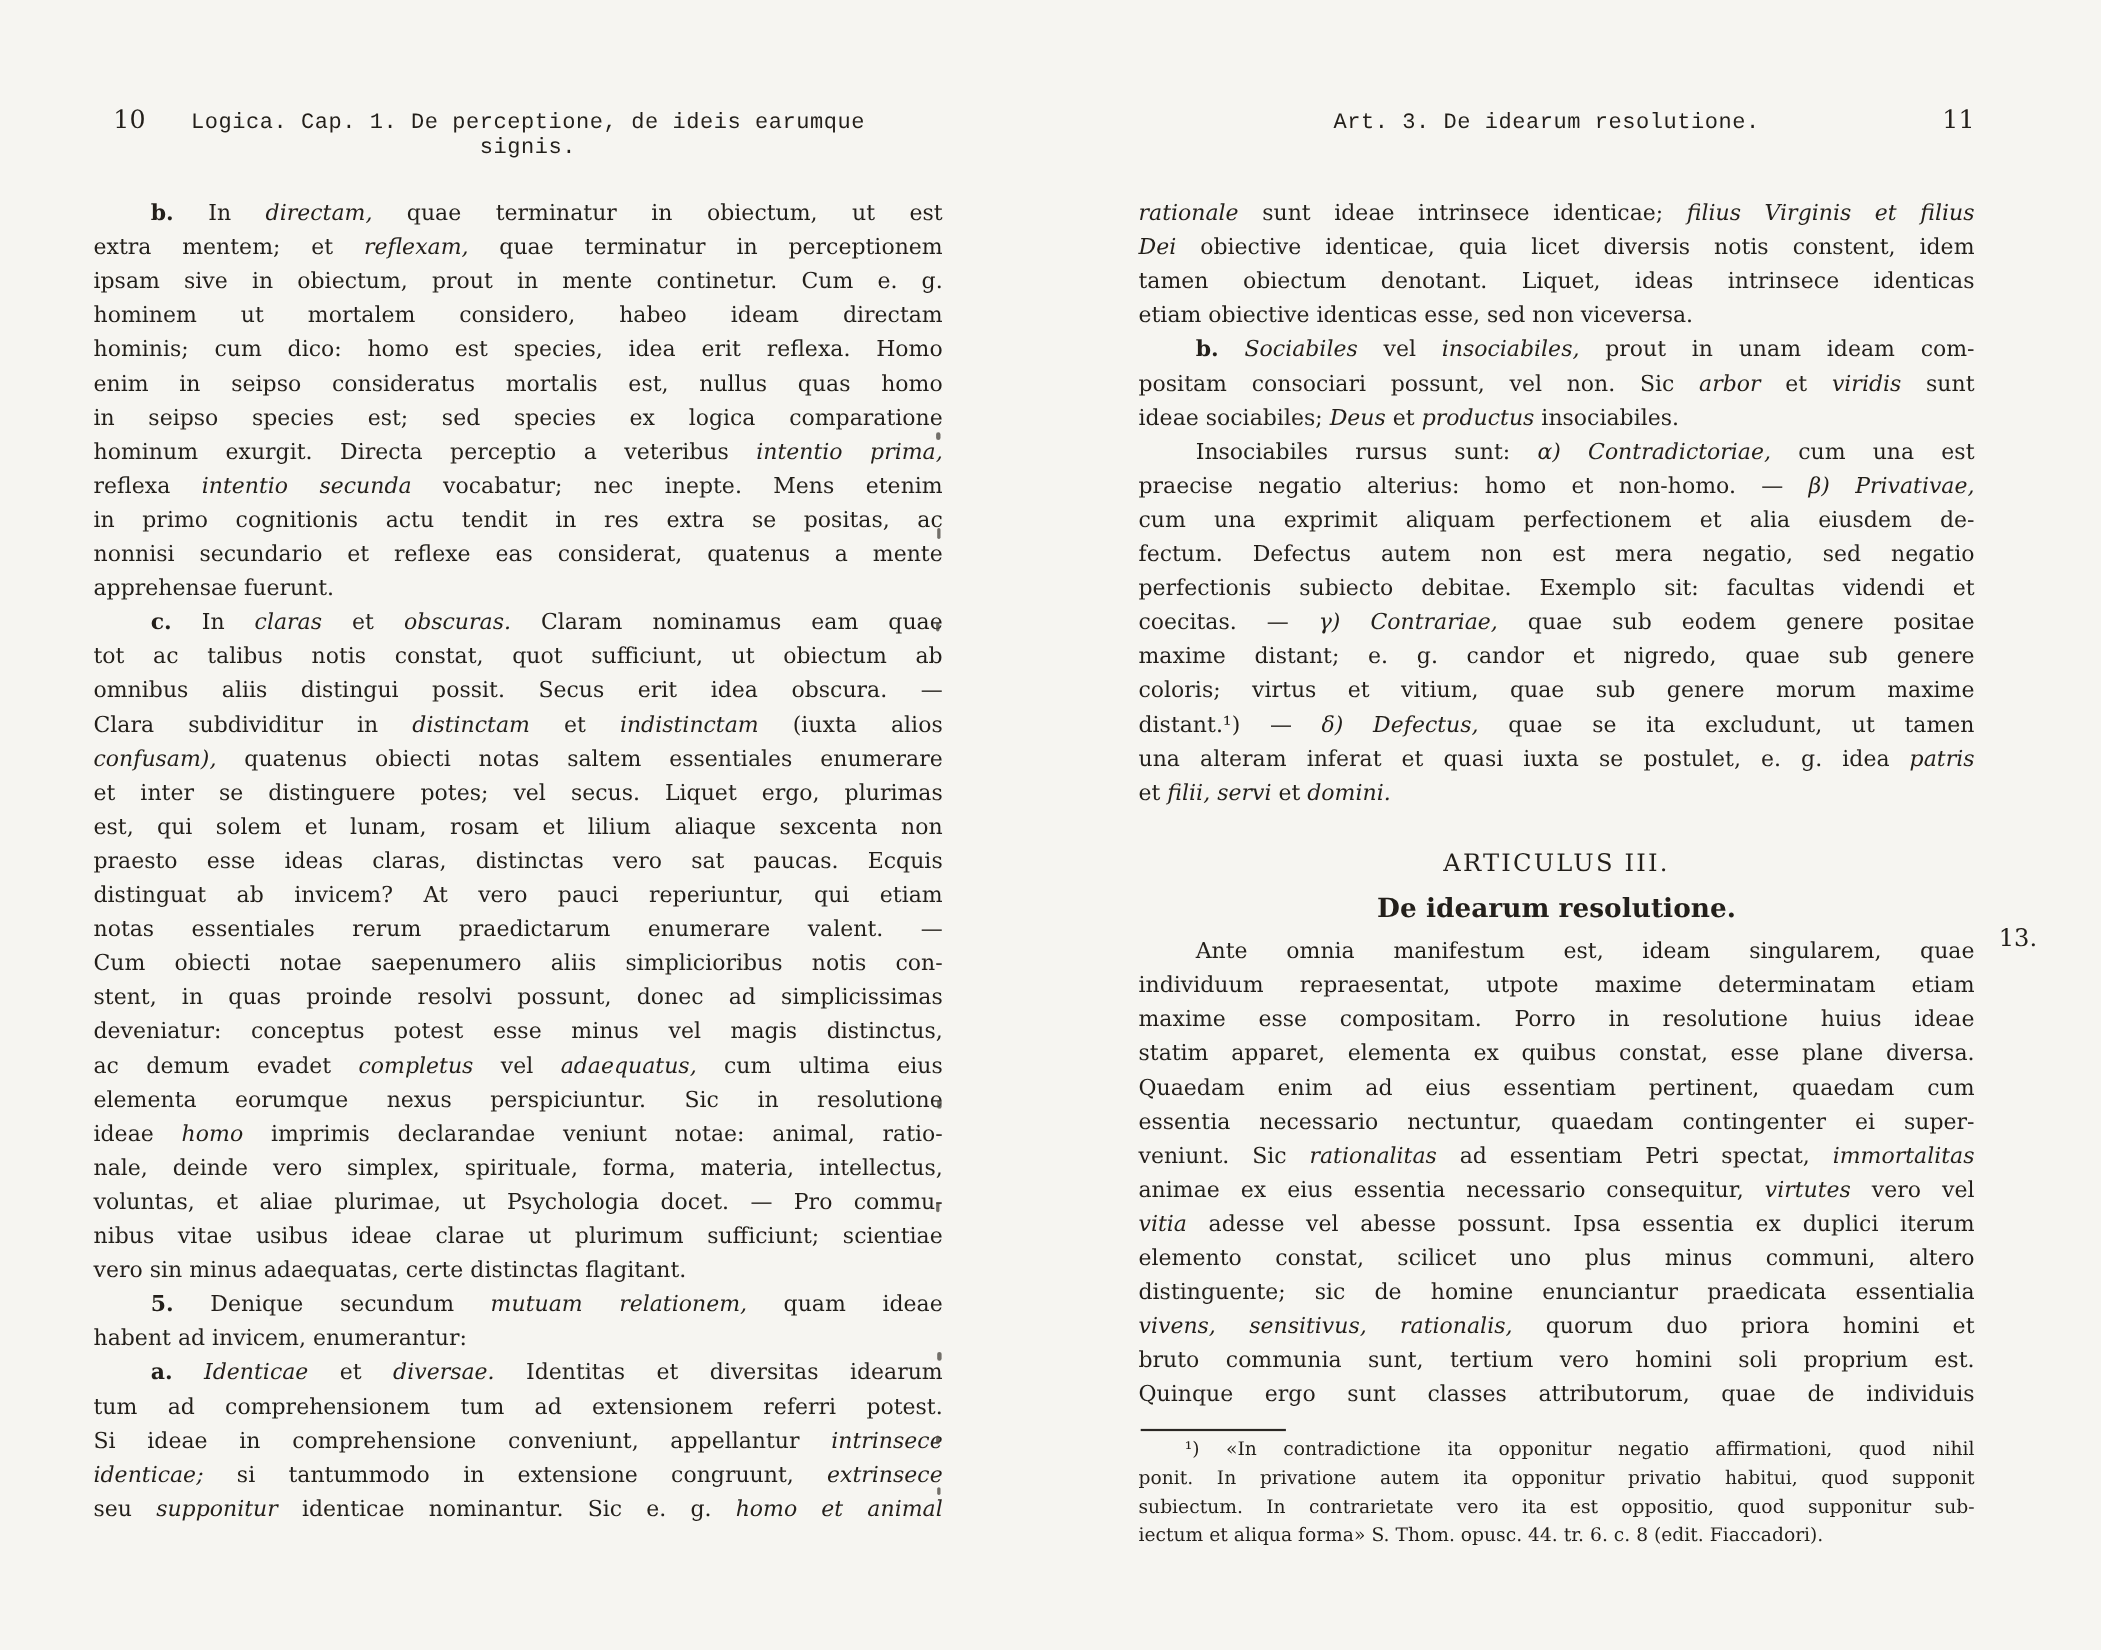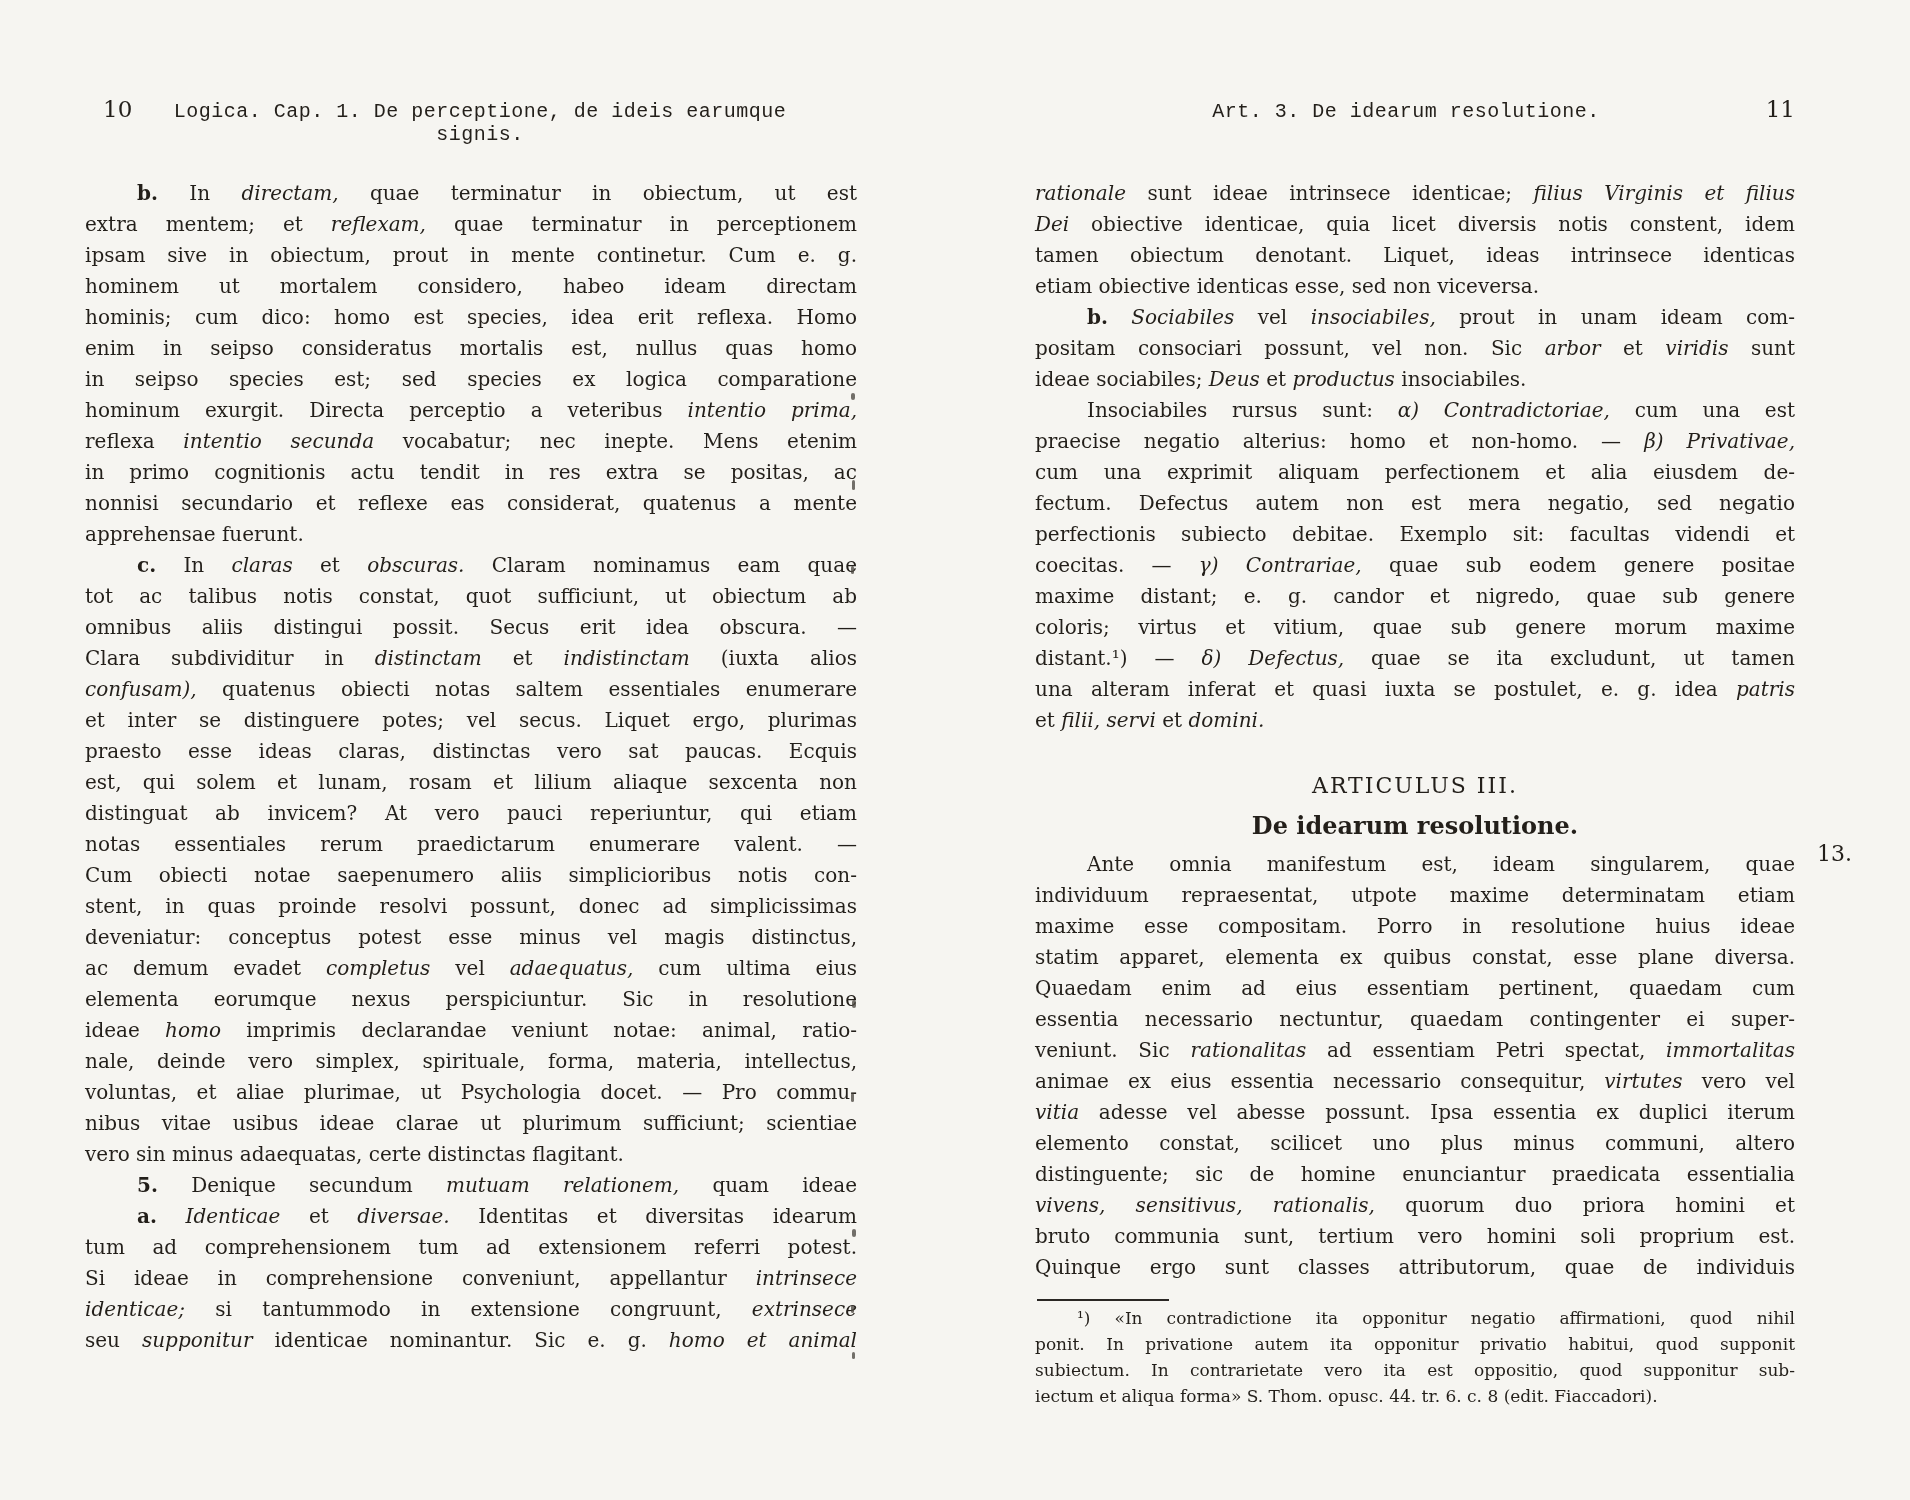--- a/index.html
+++ b/index.html
@@ -71,37 +71,38 @@
         <div class="ln">nonnisi secundario et reflexe eas considerat, quatenus a mente</div>
         <div class="ln fin">apprehensae fuerunt.</div>
       </div>
       <div class="para">
         <div class="ln ind"><b>c.</b> In <i>claras</i> et <i>obscuras.</i>  Claram nominamus eam quae</div>
         <div class="ln">tot ac talibus notis constat, quot sufficiunt, ut obiectum ab</div>
         <div class="ln">omnibus aliis distingui possit.  Secus erit idea obscura. —</div>
         <div class="ln">Clara subdividitur in <i>distinctam</i> et <i>indistinctam</i> (iuxta alios</div>
         <div class="ln"><i>confusam),</i> quatenus obiecti notas saltem essentiales enumerare</div>
         <div class="ln">et inter se distinguere potes; vel secus.  Liquet ergo, plurimas</div>
+        <div class="ln">est, qui solem et lunam, rosam et lilium aliaque sexcenta non</div>
         <div class="ln">praesto esse ideas claras, distinctas vero sat paucas.  Ecquis</div>
-        <div class="ln">est, qui solem et lunam, rosam et lilium aliaque sexcenta non</div>
         <div class="ln">distinguat ab invicem?  At vero pauci reperiuntur, qui etiam</div>
         <div class="ln">notas essentiales rerum praedictarum enumerare valent. —</div>
         <div class="ln">Cum obiecti notae saepenumero aliis simplicioribus notis con-</div>
         <div class="ln">stent, in quas proinde resolvi possunt, donec ad simplicissimas</div>
         <div class="ln">deveniatur: conceptus potest esse minus vel magis distinctus,</div>
         <div class="ln">ac demum evadet <i>completus</i> vel <i>adaequatus,</i> cum ultima eius</div>
         <div class="ln">elementa eorumque nexus perspiciuntur.  Sic in resolutione</div>
         <div class="ln">ideae <i>homo</i> imprimis declarandae veniunt notae: animal, ratio-</div>
         <div class="ln">nale, deinde vero simplex, spirituale, forma, materia, intellectus,</div>
         <div class="ln">voluntas, et aliae plurimae, ut Psychologia docet. — Pro commu-</div>
         <div class="ln">nibus vitae usibus ideae clarae ut plurimum sufficiunt; scientiae</div>
         <div class="ln fin">vero sin minus adaequatas, certe distinctas flagitant.</div>
       </div>
       <div class="para">
         <div class="ln ind"><b>5.</b> Denique secundum <i>mutuam relationem,</i> quam ideae</div>
+        <div class="ln fin">habent ad invicem, enumerantur:</div>
       </div>
       <div class="para">
         <div class="ln ind"><b>a.</b> <i>Identicae</i> et <i>diversae.</i>  Identitas et diversitas idearum</div>
         <div class="ln">tum ad comprehensionem tum ad extensionem referri potest.</div>
         <div class="ln">Si ideae in comprehensione conveniunt, appellantur <i>intrinsece</i></div>
         <div class="ln"><i>identicae;</i> si tantummodo in extensione congruunt, <i>extrinsece</i></div>
         <div class="ln">seu <i>supponitur</i> identicae nominantur.  Sic e. g. <i>homo et animal</i></div>
       </div>
     </div>
 </div>

